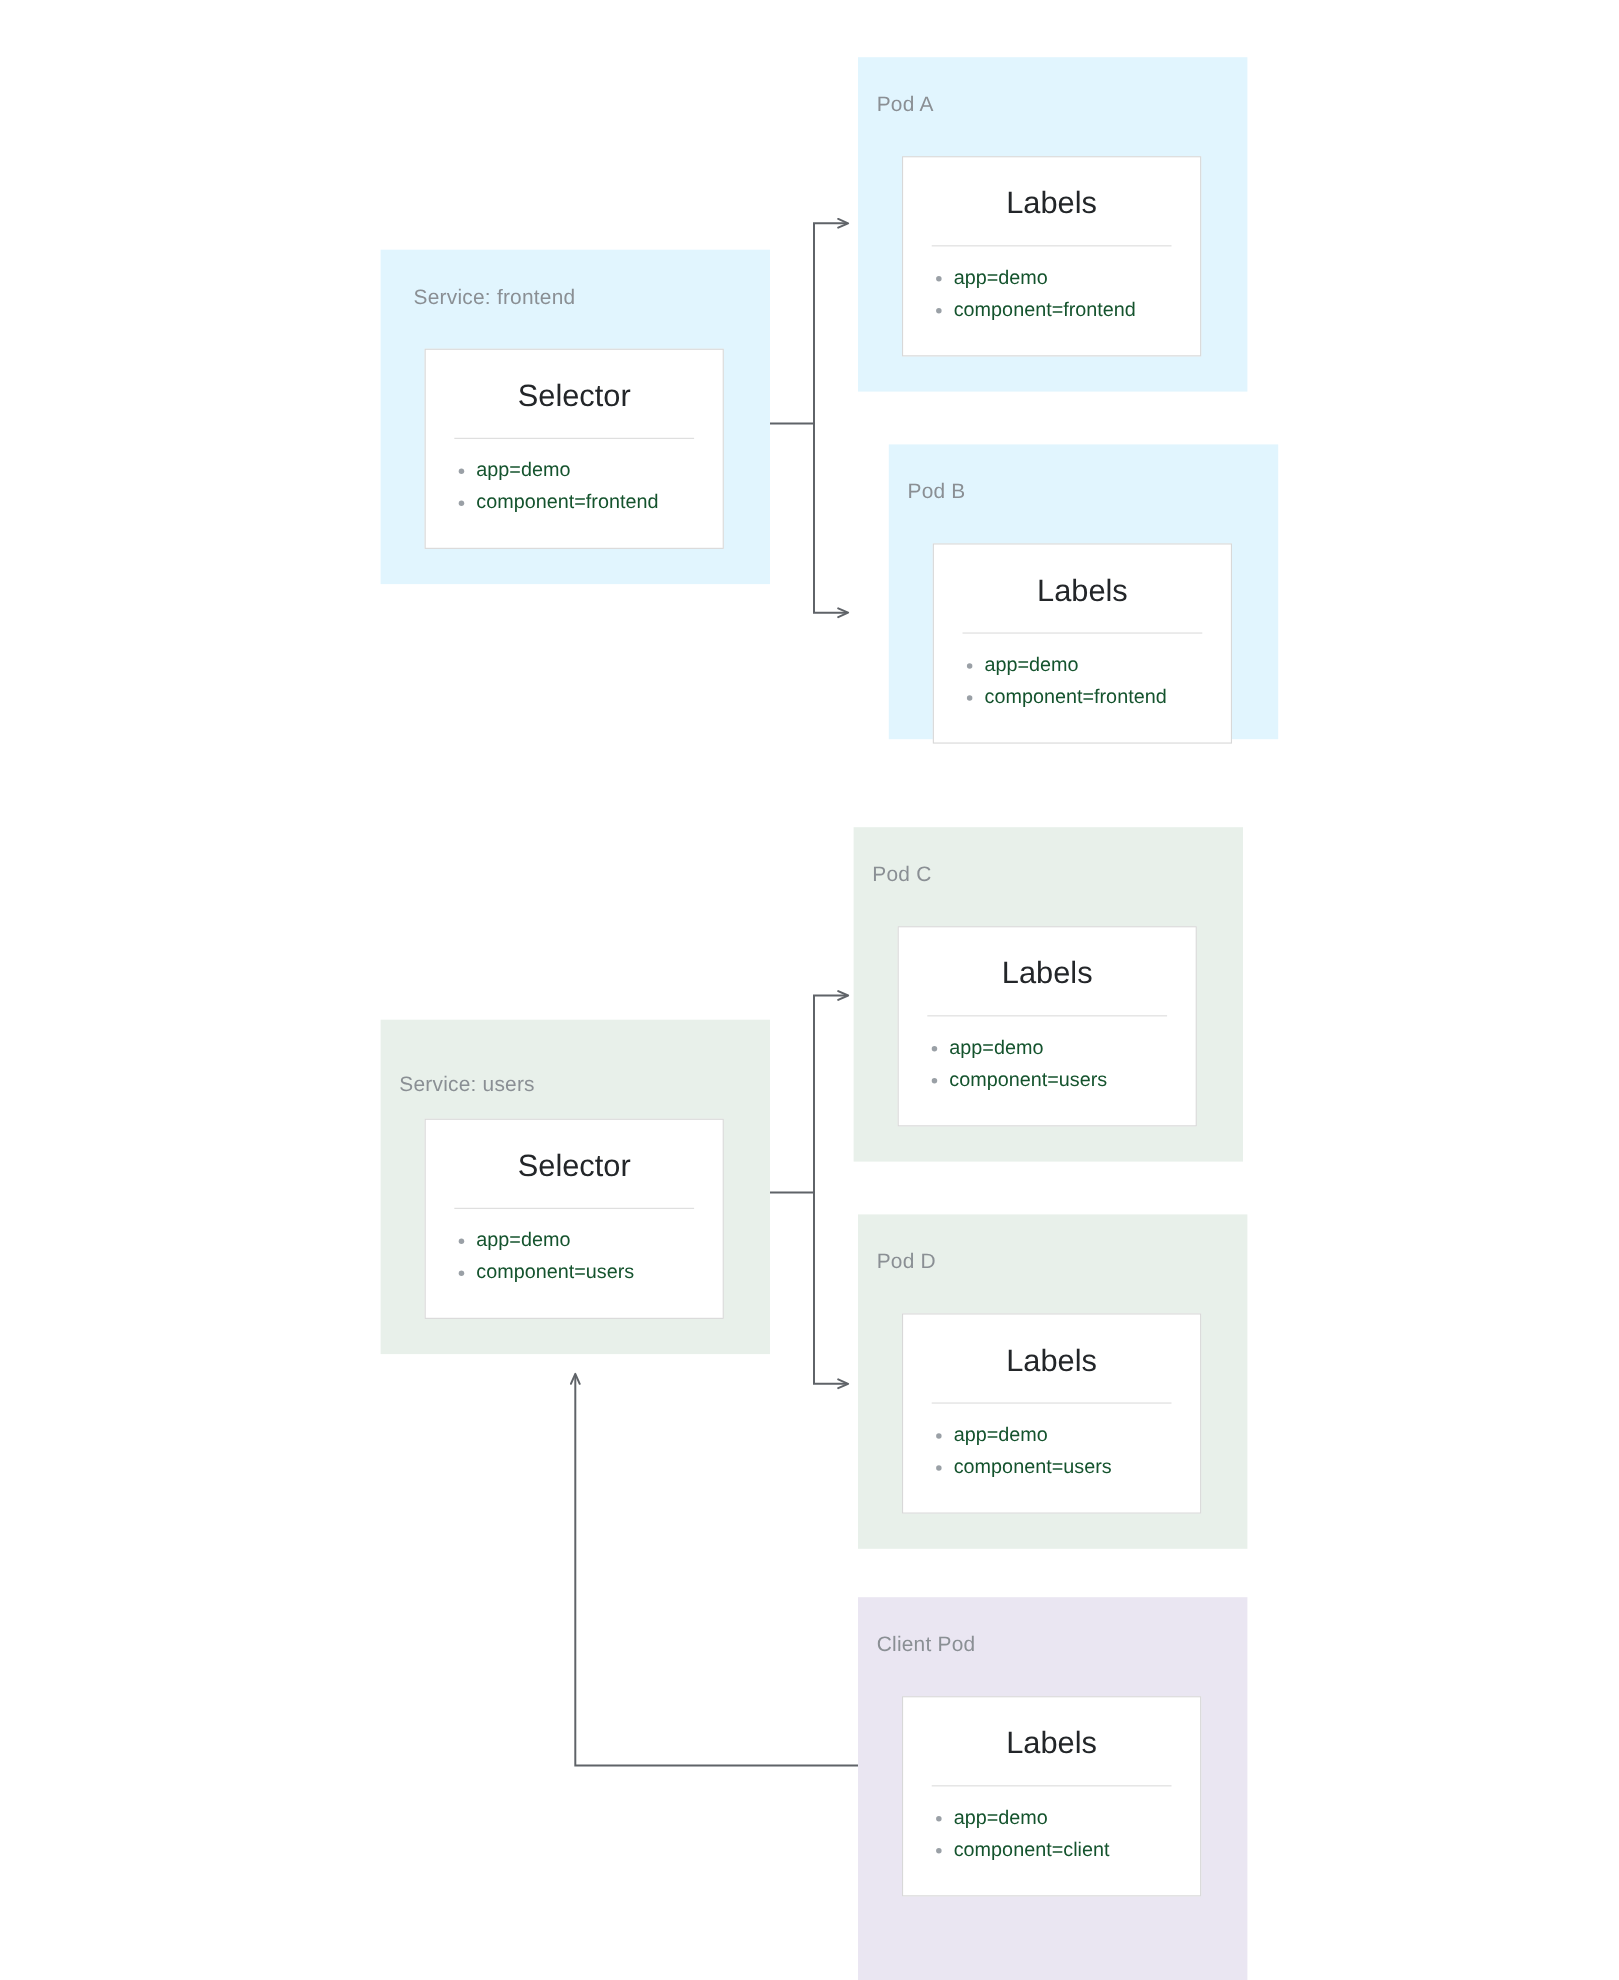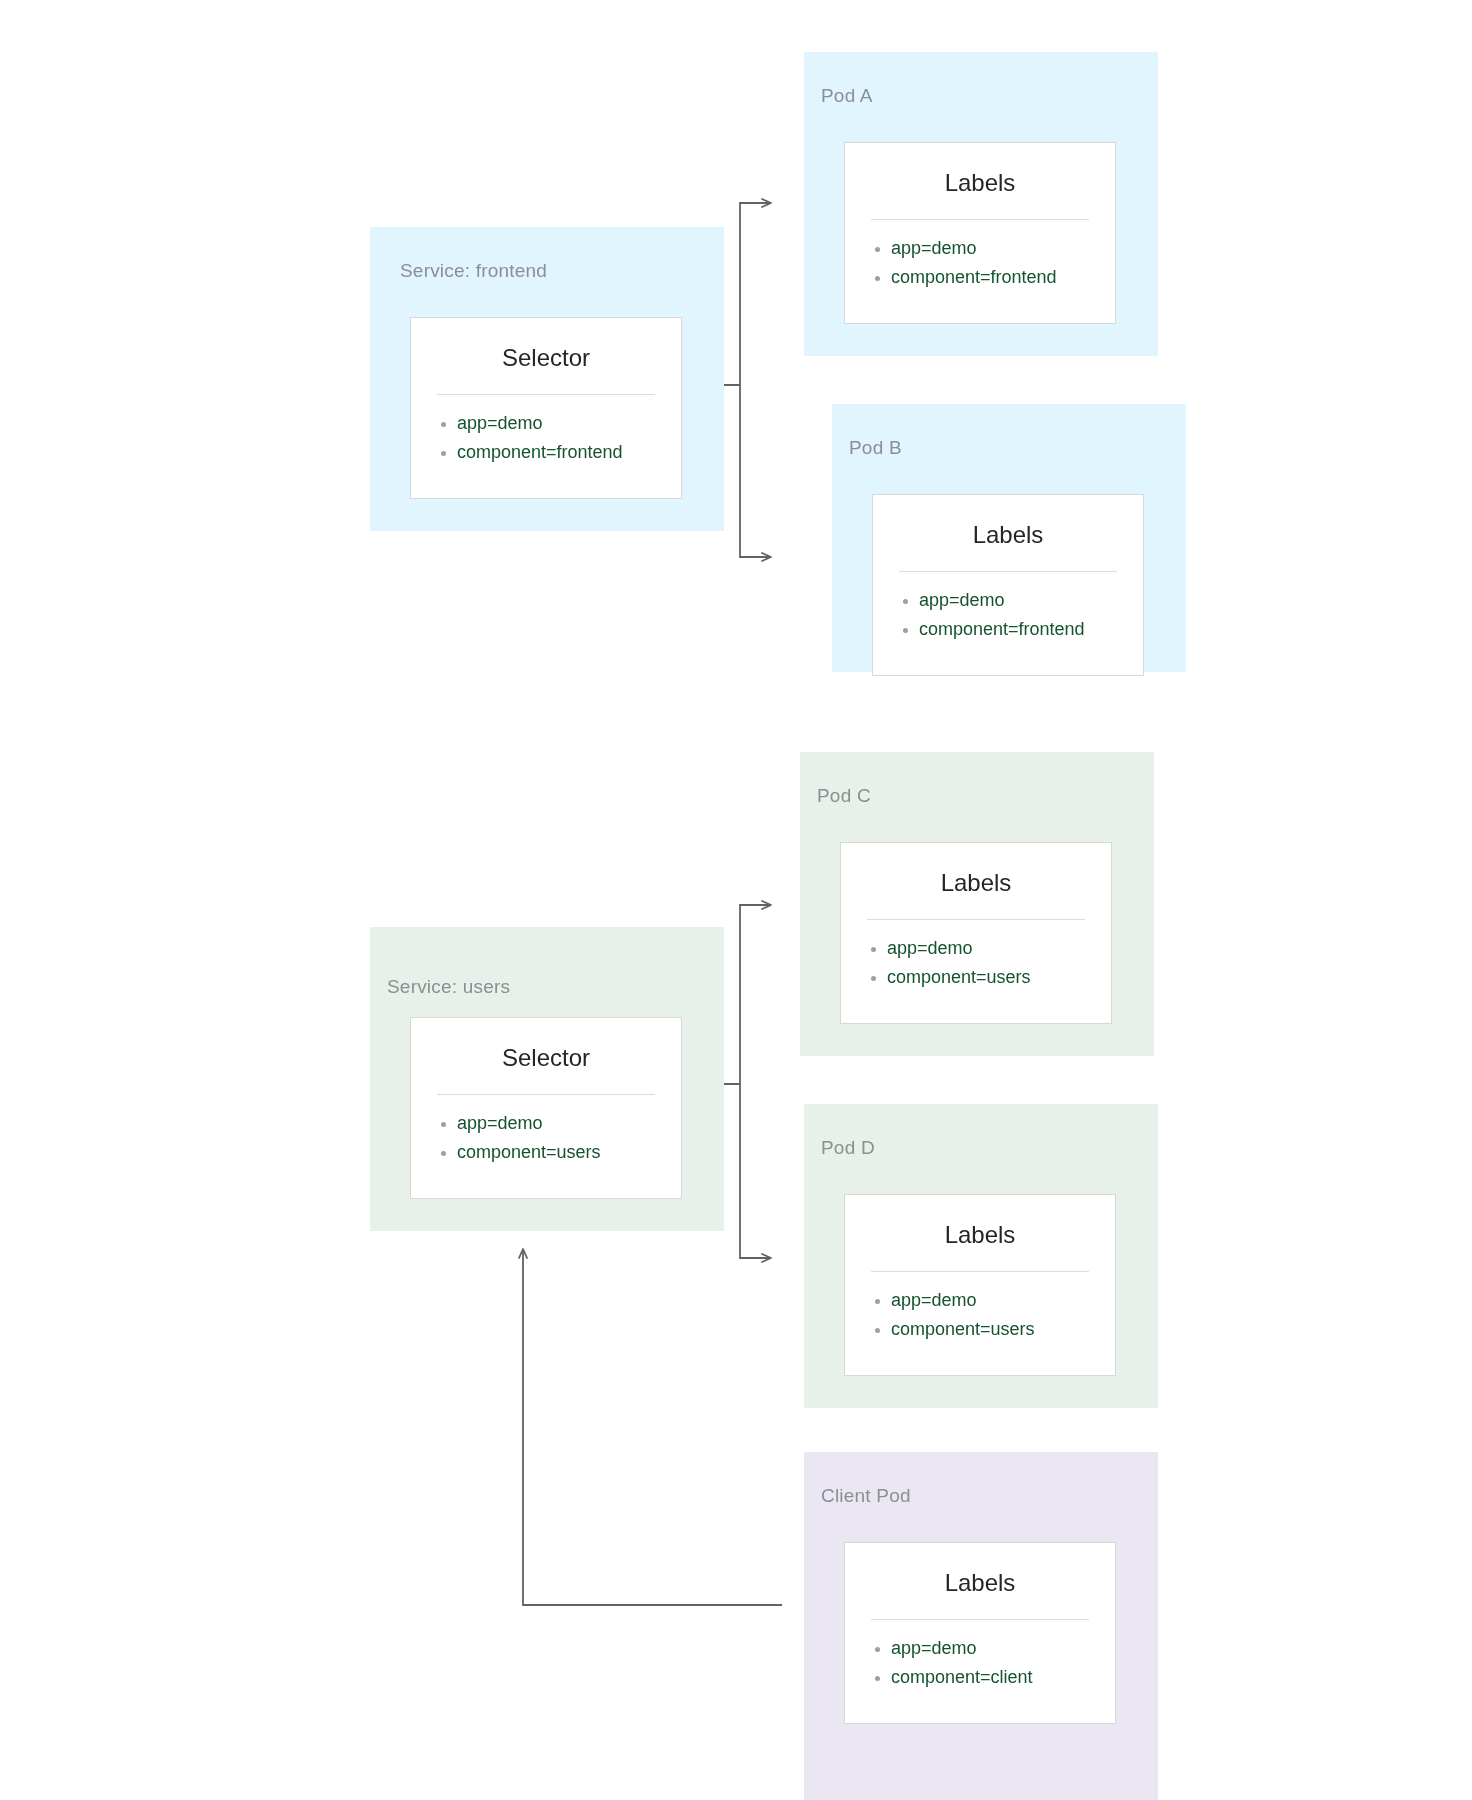--- a/index.html
+++ b/index.html
@@ -6,39 +6,39 @@
   body{
     width:1472px;height:1800px;
     background:#ffffff;
     font-family:"Liberation Sans", sans-serif;
     position:relative;
     overflow:hidden;
   }
   #canvas{position:absolute;left:0;top:0;width:1472px;height:1800px;}
   svg.edges{position:absolute;left:0;top:0;width:1472px;height:1800px;pointer-events:none;}
 
-  .group{position:absolute;box-sizing:border-box;margin-left:24px;}
+  .group{position:absolute;box-sizing:border-box;}
   .group-title{
     position:absolute;
     font-size:19px;
     color:#8a8f94;
     letter-spacing:.2px;
     white-space:nowrap;
   }
   .card{
     position:absolute;
     background:#ffffff;
     border:1px solid #d8d8d8;
     box-sizing:border-box;
     display:flex;
     flex-direction:column;
   }
   .card-title{
     text-align:center;
-    font-size:24px;
+    font-size:28px;
     color:#232629;
     padding:26px 10px 0 10px;
   }
   .card-rule{
     height:1px;
     background:#dcdcdc;
     margin:22px 26px 0 26px;
   }
   .card-list{
     list-style:none;

